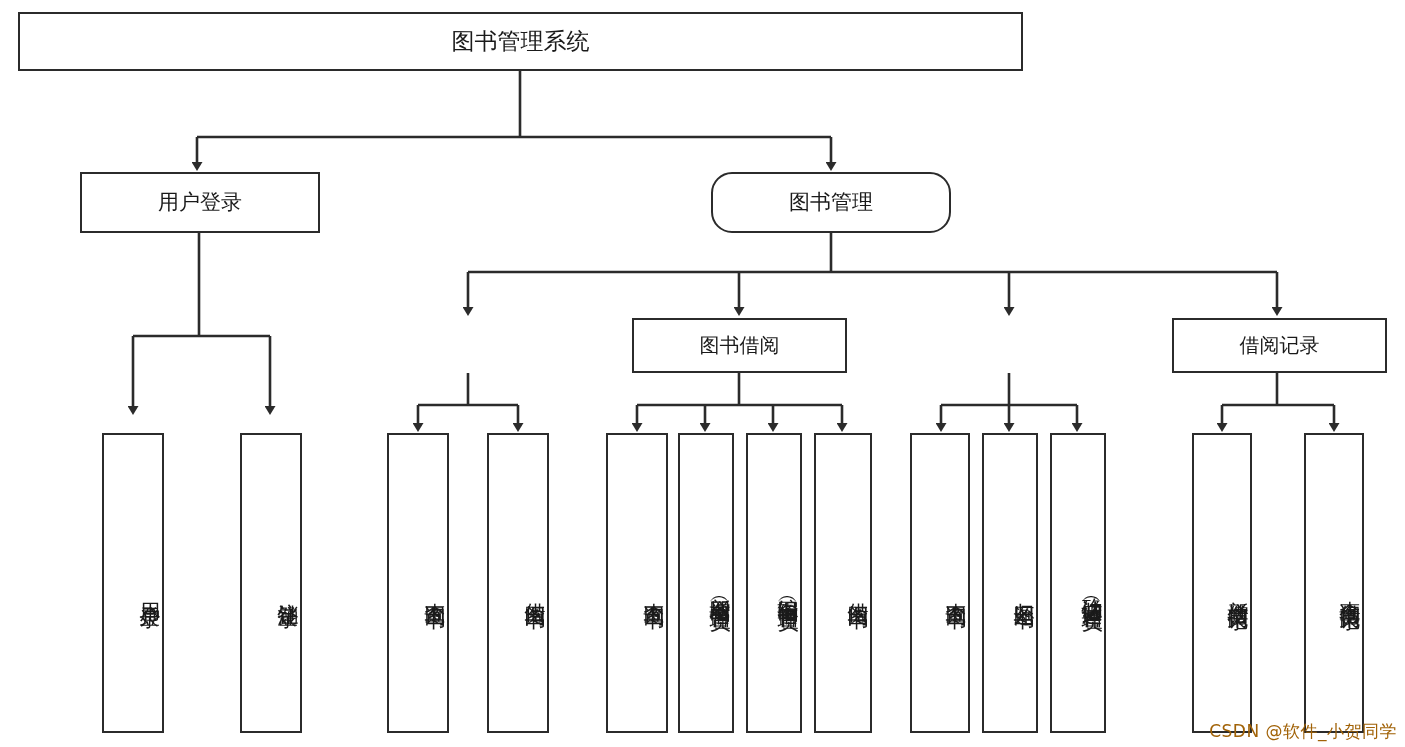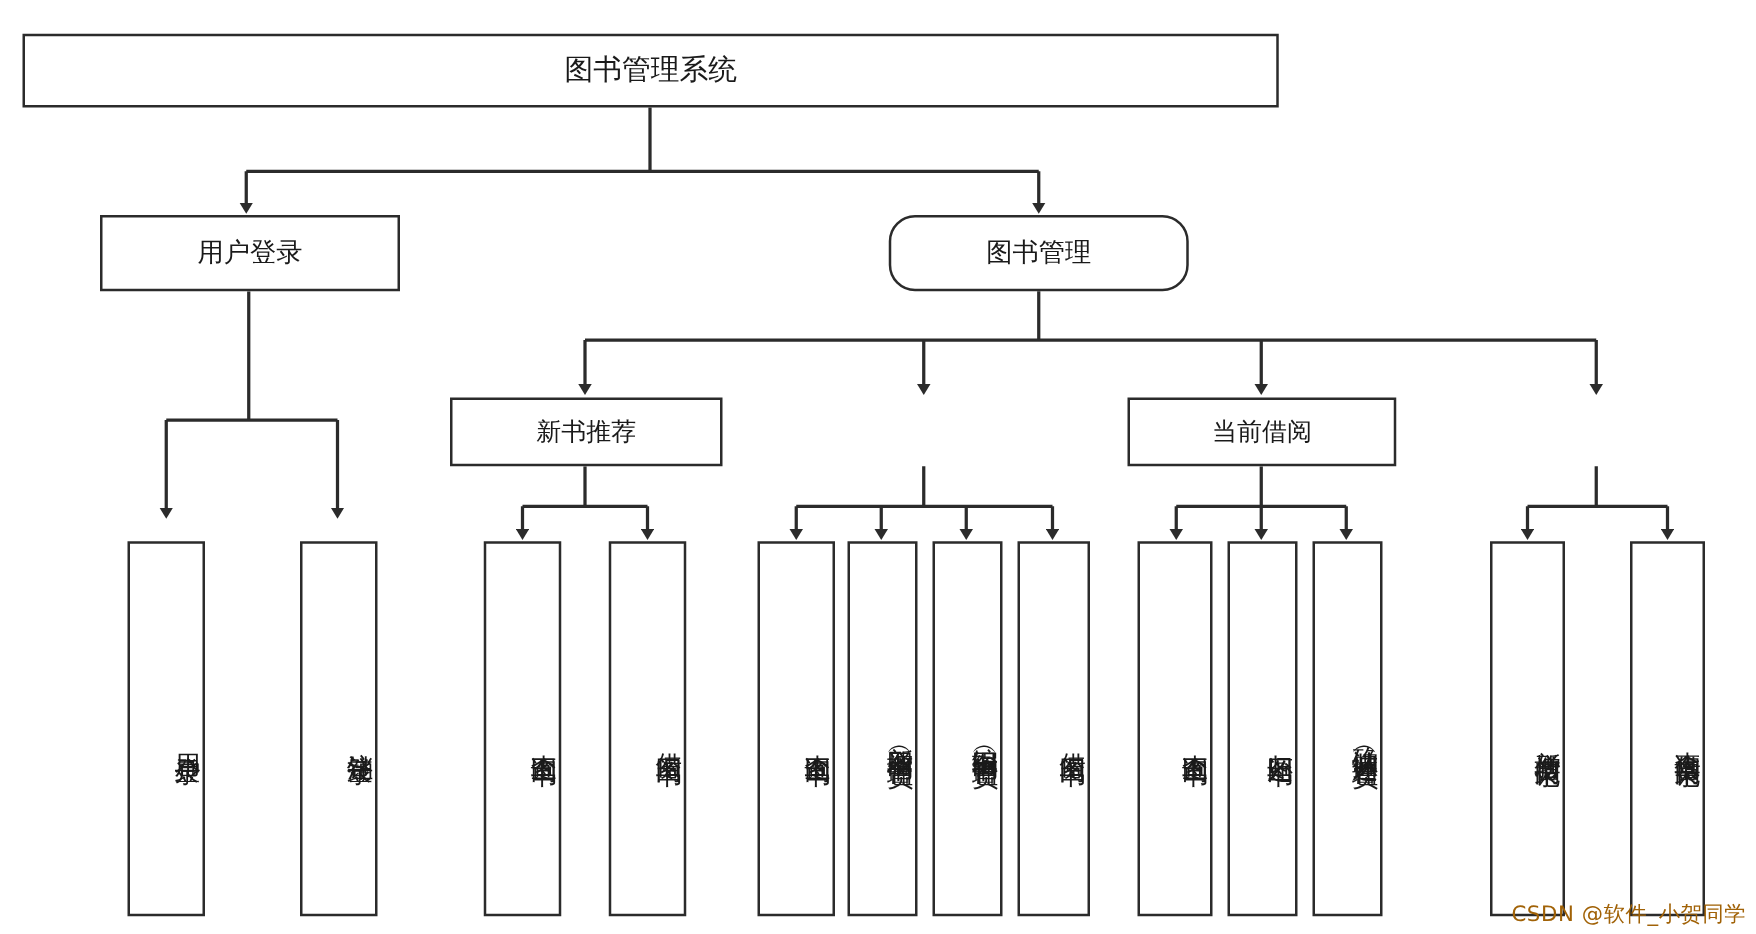--- a/index.html
+++ b/index.html
@@ -120,41 +120,41 @@
       <path d="M1009,405 L1009,424" marker-end="url(#arrow)"></path>
       <path d="M1077,405 L1077,424" marker-end="url(#arrow)"></path>
 
       <path d="M1277,373 L1277,405"></path>
       <path d="M1222,405 L1334,405"></path>
       <path d="M1222,405 L1222,424" marker-end="url(#arrow)"></path>
       <path d="M1334,405 L1334,424" marker-end="url(#arrow)"></path>
     </g>
   </svg>
 
-  <div class="node root" style="left:18px; top:12px; width:1005px; height:59px;margin-top:15px;">
+  <div class="node root" style="left:18px; top:12px; width:1005px; height:59px;">
     <span>图书管理系统</span>
   </div>
 
   <div class="node lvl2" style="left:80px; top:172px; width:240px; height:61px;">
     <span>用户登录</span>
   </div>
 
   <div class="node lvl2" style="left:711px; top:172px; width:240px; height:61px;border-radius:21px;">
     <span>图书管理</span>
   </div>
 
-  <div class="node lvl3" style="left:360px; top:318px; width:218px; height:55px;">
-    <span>新书推荐</span>
-  </div>
-
-
-  <div class="node lvl3" style="left:902px; top:318px; width:215px; height:55px;">
-    <span>当前借阅</span>
-  </div>
-
+
+  <div class="node lvl3" style="left:632px; top:318px; width:215px; height:55px;">
+    <span>图书借阅</span>
+  </div>
+
+
+  <div class="node lvl3" style="left:1172px; top:318px; width:215px; height:55px;">
+    <span>借阅记录</span>
+  </div>
 
   <div class="node leaf" style="left:102px; top:433px; width:62px; height:300px;">
     <span class="vtext">用户登录</span>
   </div>
 
   <div class="node leaf" style="left:240px; top:433px; width:62px; height:300px;">
     <span class="vtext">注销登录</span>
   </div>
 
   <div class="node leaf" style="left:387px; top:433px; width:62px; height:300px;">

